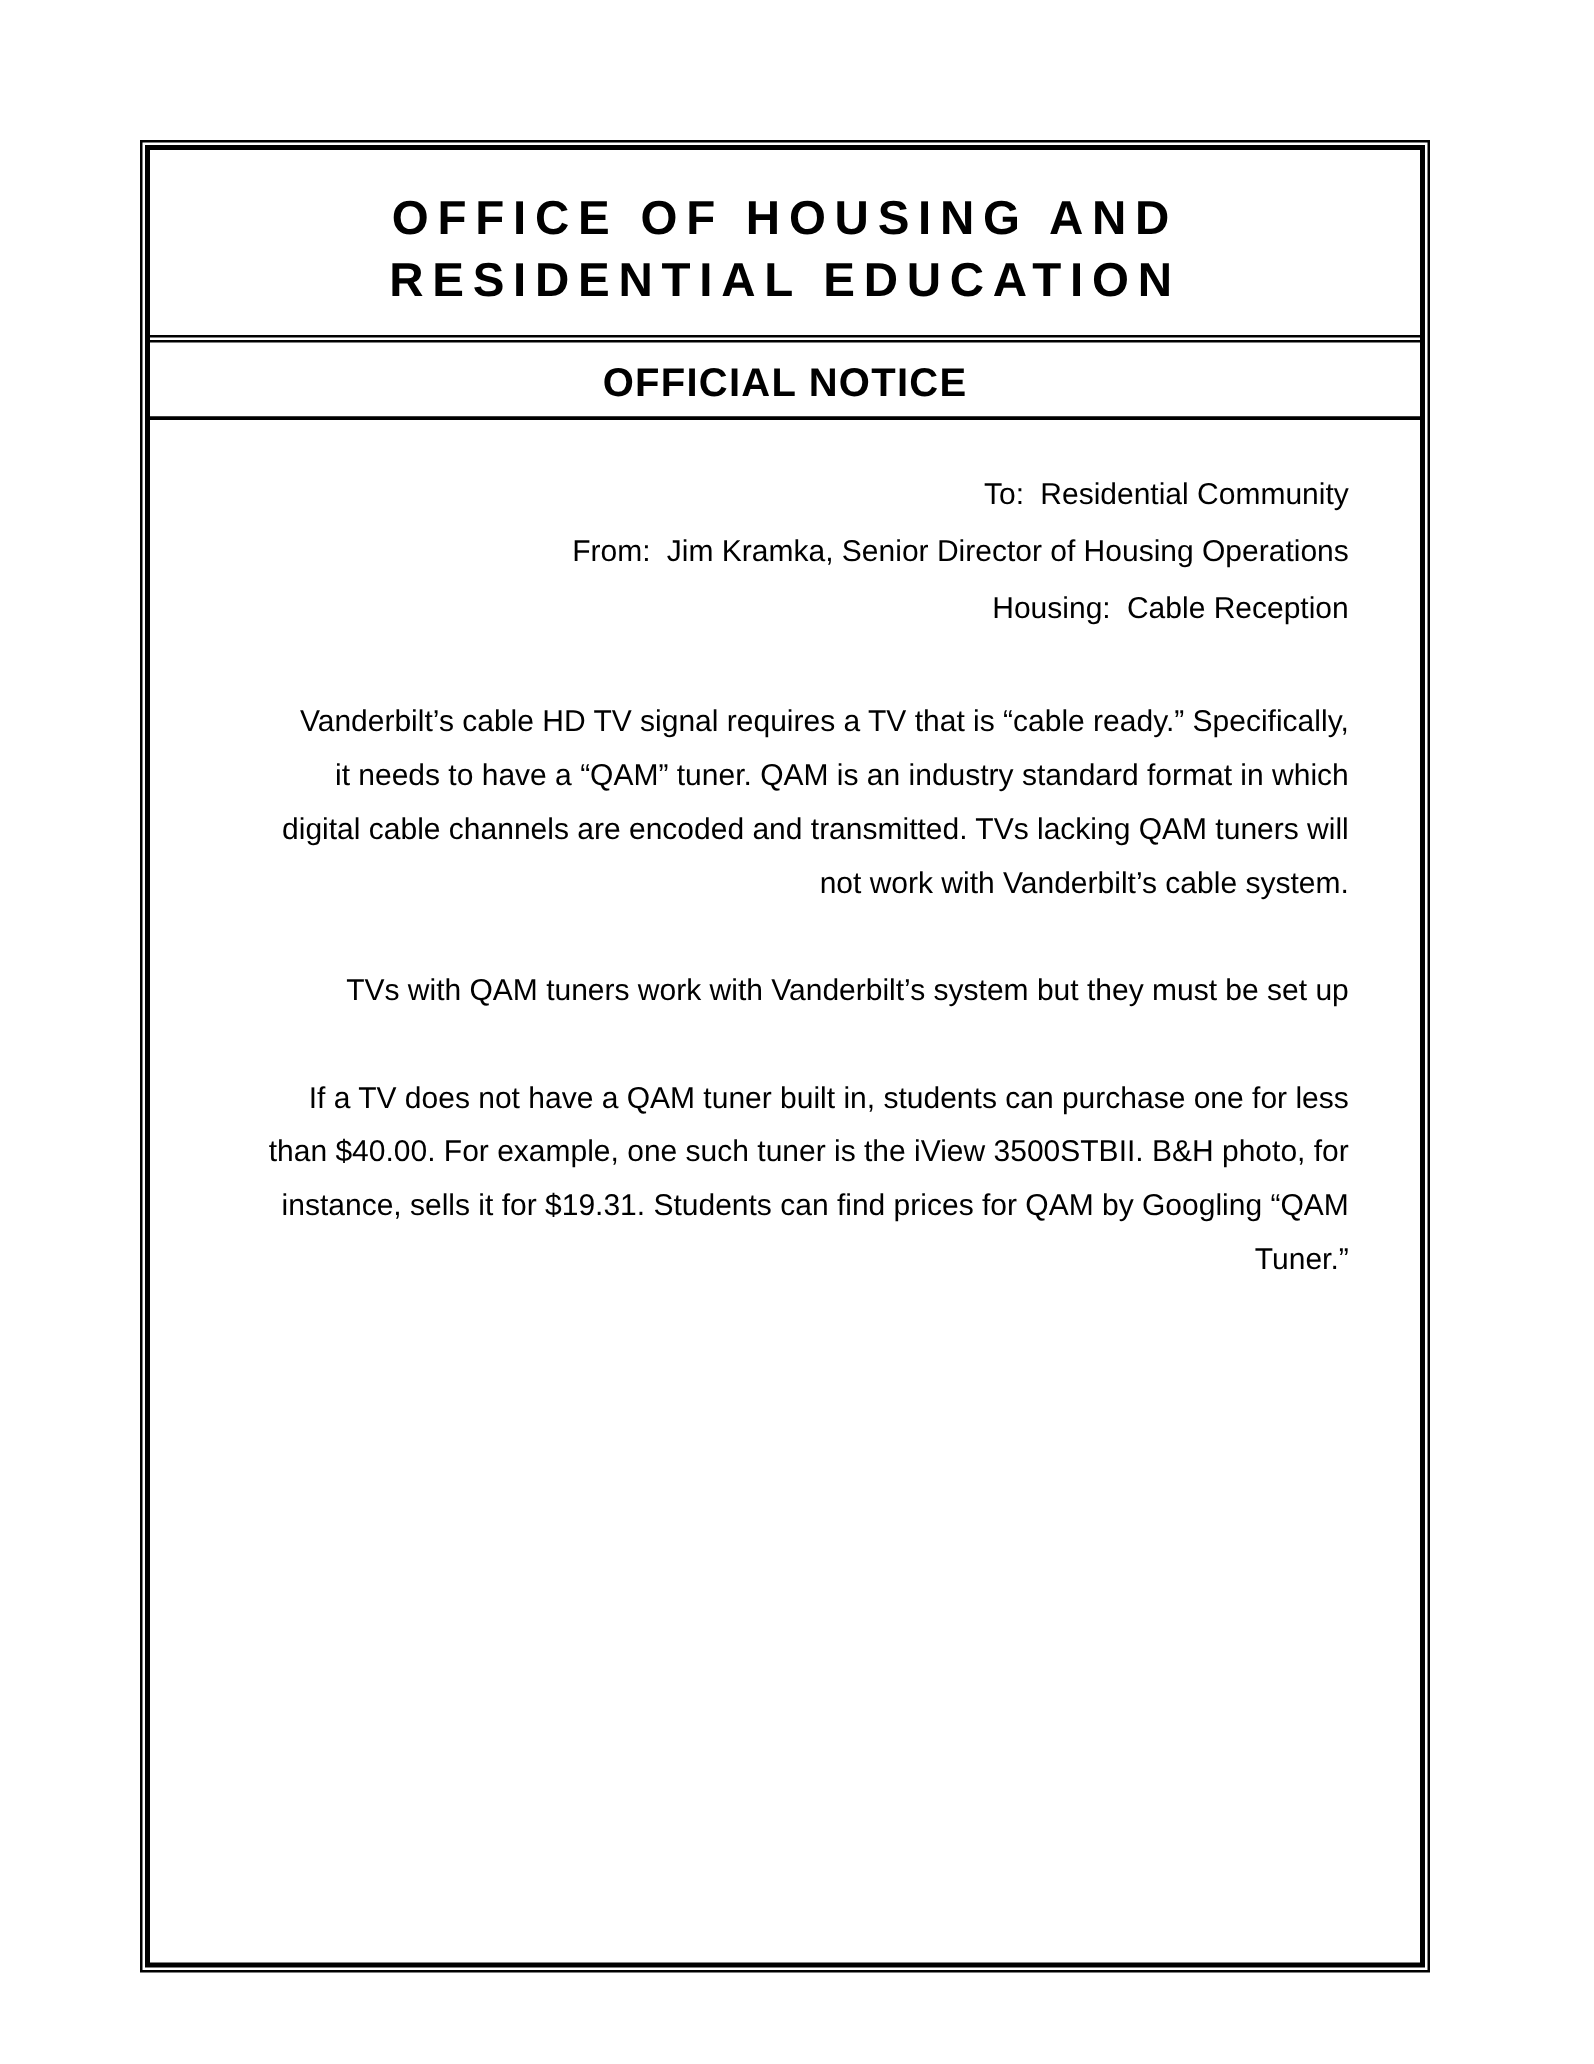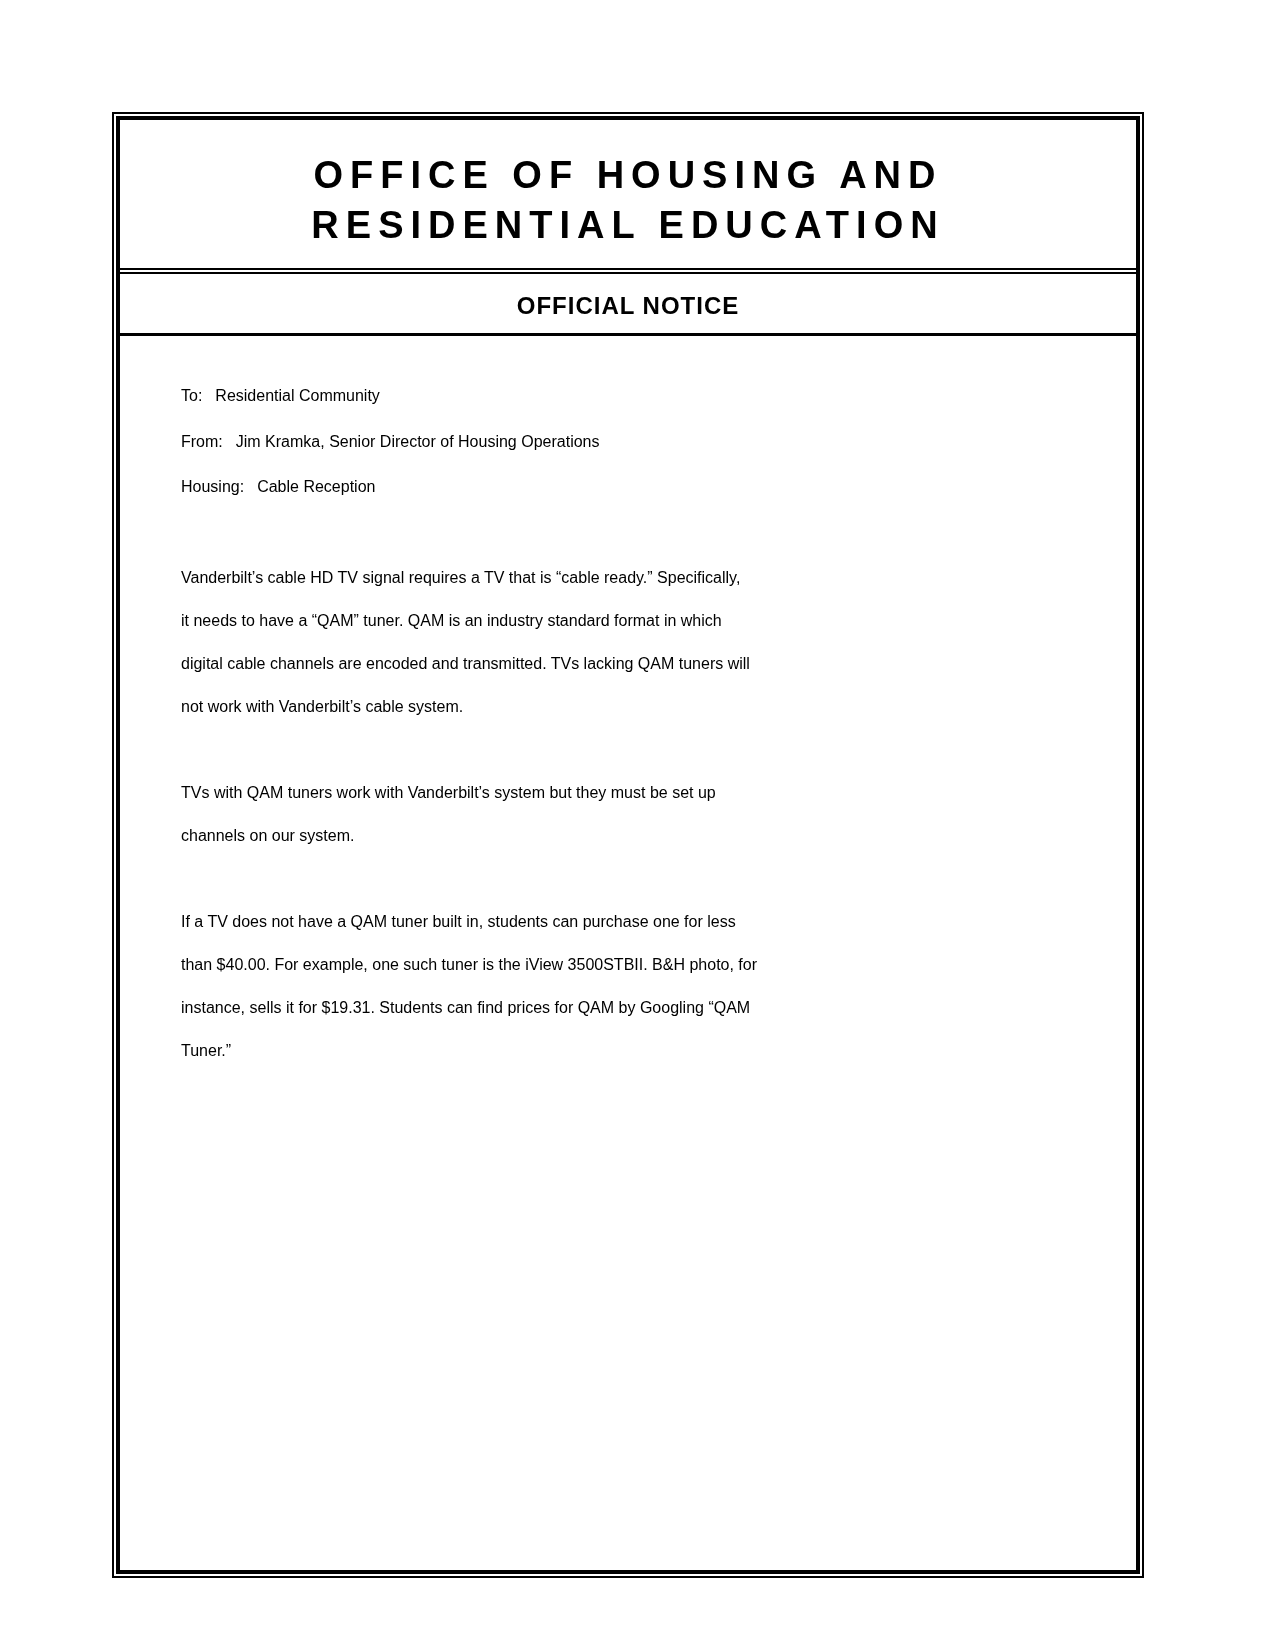--- a/index.html
+++ b/index.html
@@ -43,29 +43,30 @@
     white-space: nowrap;
   }
   .notice-section {
     margin-top: 2px;
     border-top: 2px solid #000000;
     border-bottom: 3px solid #000000;
     padding: 15px 0 10px 0;
     text-align: center;
   }
   .notice-label {
-    font-size: 24px;
+    font-size: 32px;
     font-weight: bold;
     letter-spacing: 1px;
     line-height: 34px;
   }
   .body-section {
     flex: 1;
     padding: 37px 57px 0 61px;
-    font-size: 16px;
+    font-size: 24px;
+    text-align: right;
   }
   .memo-row { line-height: 45.5px; }
   .memo-label { font-weight: normal; }
   .memo-value { margin-left: 13px; }
   .memo-value.bold { font-weight: normal; }
   .paragraphs { margin-top: 46px; }
   .para { line-height: 43px; margin-bottom: 43px; }
   .para-line { white-space: nowrap; }
 </style>
 </head>
@@ -100,21 +101,20 @@
 
         <div class="paragraphs">
             <div class="para">
               <div class="para-line">Vanderbilt’s cable HD TV signal requires a TV that is “cable ready.” Specifically,</div>
               <div class="para-line">it needs to have a “QAM” tuner. QAM is an industry standard format in which</div>
               <div class="para-line">digital cable channels are encoded and transmitted. TVs lacking QAM tuners will</div>
               <div class="para-line">not work with Vanderbilt’s cable system.</div>
             </div>
             <div class="para">
               <div class="para-line">TVs with QAM tuners work with Vanderbilt’s system but they must be set up</div>
-              <div class="para-line">channels on our system.</div>
             </div>
             <div class="para">
               <div class="para-line">If a TV does not have a QAM tuner built in, students can purchase one for less</div>
               <div class="para-line">than $40.00. For example, one such tuner is the iView 3500STBII. B&amp;H photo, for</div>
               <div class="para-line">instance, sells it for $19.31. Students can find prices for QAM by Googling “QAM</div>
               <div class="para-line">Tuner.”</div>
             </div>
           </div>
 
       </div>

